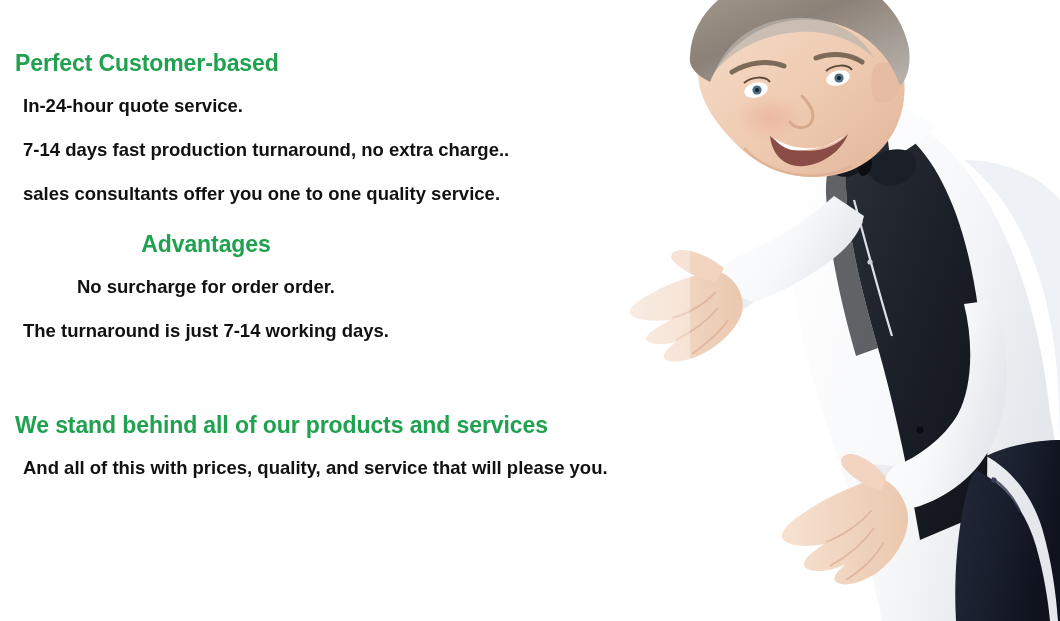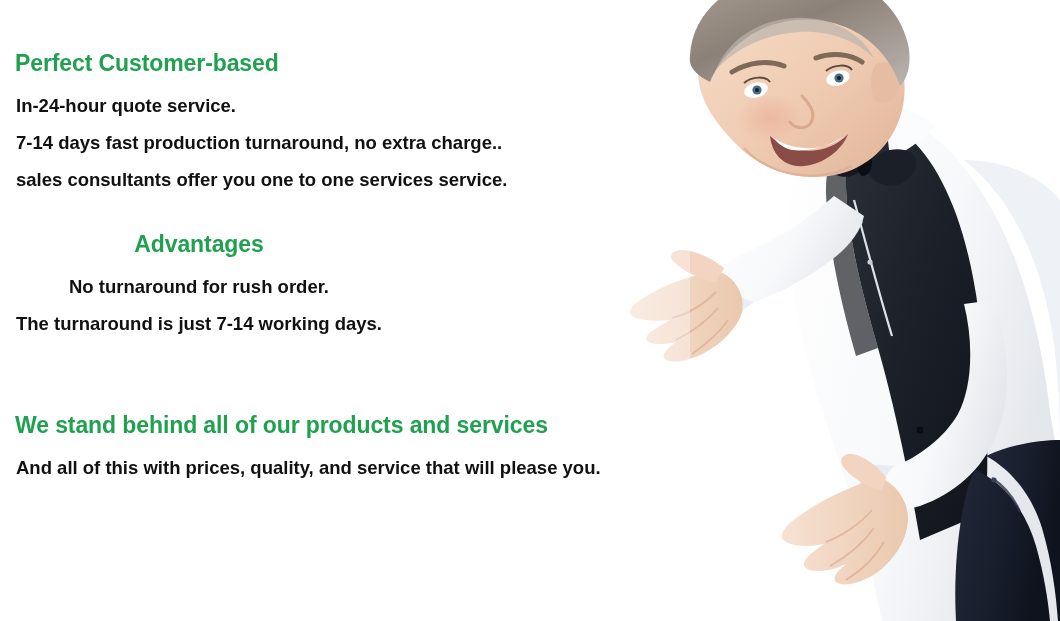--- a/index.html
+++ b/index.html
@@ -45,21 +45,21 @@
     white-space: nowrap;
     margin: 0 0 10px 0;
   }
 
   .line {
     color: #111111;
     font-size: 18.5px;
     font-weight: bold;
     line-height: 36px;
     white-space: pre;
-    margin: 1px;
+    margin: 8px;
   }
 
   
   .figure {
     position: absolute;
     right: 0;
     top: 0;
     width: 440px;
     height: 621px;
     z-index: 1;
@@ -294,26 +294,26 @@
       <rect x="0" y="0" width="70" height="621" fill="#ffffff" opacity="0.35"></rect>
     </svg>
   </div>
 
   <div class="copy">
 
     <div class="section s1">
       <h2 class="heading">Perfect Customer-based</h2>
       <p class="line">In-24-hour quote service.</p>
       <p class="line">7-14 days fast production turnaround, no extra charge..</p>
-      <p class="line">sales consultants offer you one to one services service.</p>
+      <p class="line">sales consultants offer you one to one quality service.</p>
     </div>
 
     <div class="section s2">
       <h2 class="heading">Advantages</h2>
-      <p class="line">No turnaround for rush order.</p>
+      <p class="line">No surcharge for order order.</p>
       <p class="line">The turnaround is just 7-14 working days.</p>
     </div>
 
     <div class="section s3">
       <h2 class="heading">We stand behind all of our products and services</h2>
       <p class="line">And all of this with prices, quality, and service that will please you.</p>
     </div>
 
   </div>
 </div>

